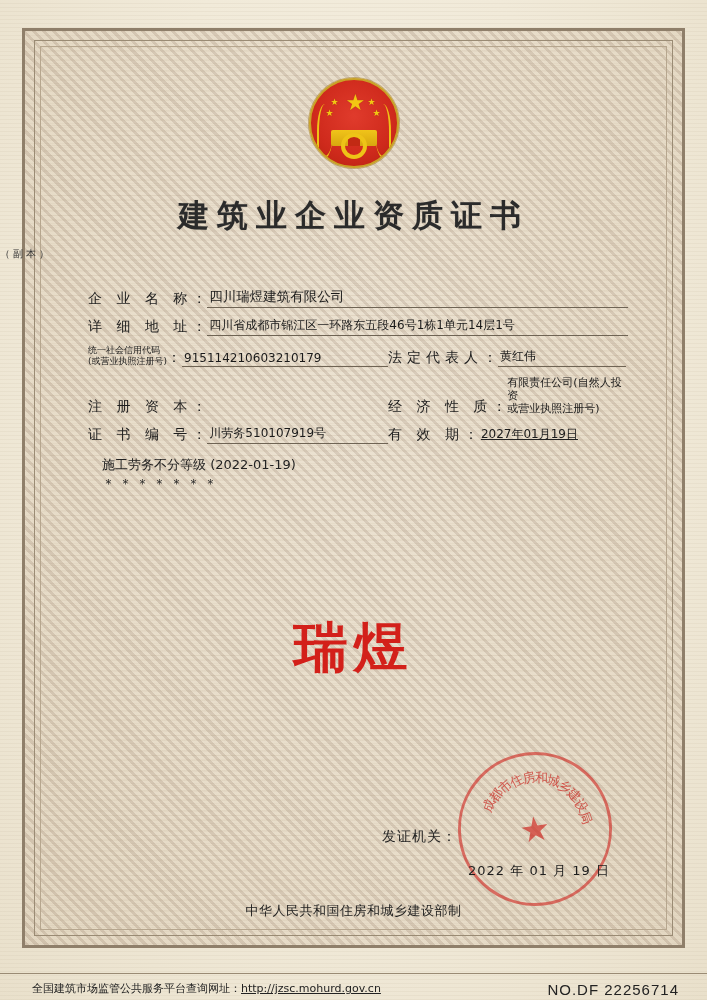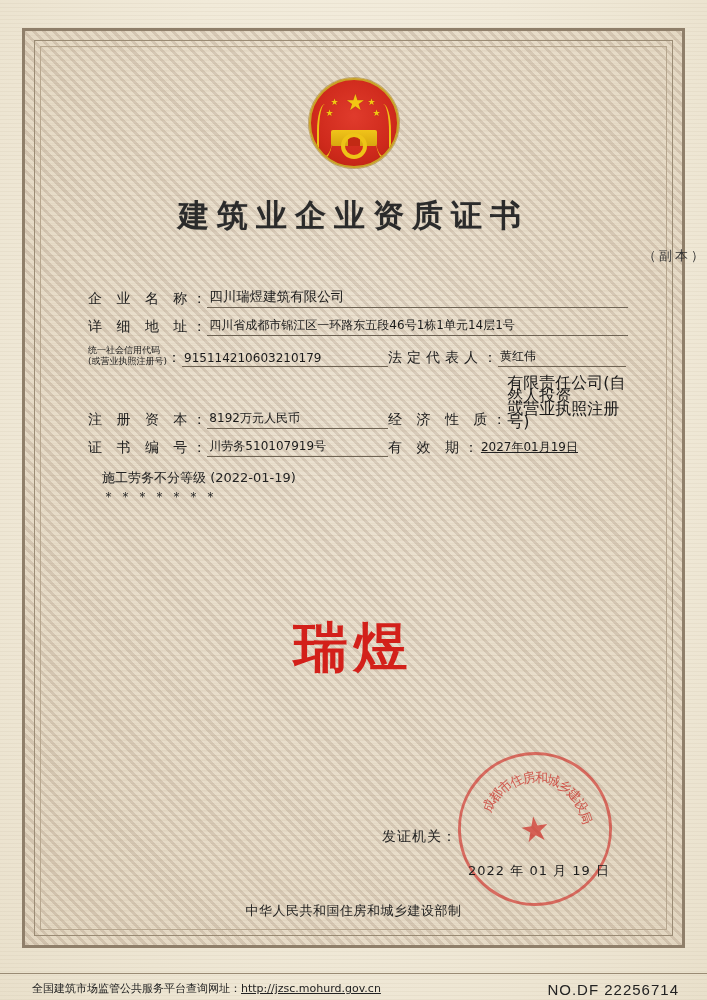--- a/index.html
+++ b/index.html
@@ -148,23 +148,23 @@
     font-size: 31px;
     letter-spacing: 8px;
     font-weight: bold;
     color: #2b2b2b;
     text-shadow: 0 0 1px rgba(0,0,0,0.25);
   }
   .title-sub {
     position: absolute;
     left: 0; right: 0;
     top: 247px;
-    text-align: right;
-    font-family: "DejaVu Sans", sans-serif;
-    font-size: 13px;
+    text-align: left;
+    font-family: "DejaVu Sans", sans-serif;
+    font-size: 10px;
     letter-spacing: 3px;
     color: #333;
   }
 
   
   .fields {
     position: absolute;
     left: 88px;
     top: 288px;
     width: 540px;
@@ -199,21 +199,21 @@
     letter-spacing: 0px;
     padding-left: 2px;
     white-space: nowrap;
   }
   .value-sm { font-size: 12px; }
   .col-left { width: 300px; display: flex; align-items: flex-end; }
   .col-right { width: 238px; display: flex; align-items: flex-end; }
   .u-grow { flex: 1; border-bottom: 1px solid #6f6454; padding-bottom: 1px; min-height: 17px; display: flex; align-items: flex-end; }
 
   .two-line-value {
-    font-size: 16px;
+    font-size: 11px;
     line-height: 13px;
     color: #1a1a1a;
     white-space: normal;
   }
 
   .qual-block {
     margin-top: 6px;
   }
   .qual-title {
     font-size: 13.5px;
@@ -398,23 +398,20 @@
         <div class="u-grow">
           <span class="value value-sm">黄红伟</span>
         </div>
       </div>
     </div>
 
     <div class="row">
       <div class="col-left">
         <div class="label">注 册 资 本</div>
         <div class="colon">：</div>
-        <div class="u-grow">
-          <span class="value value-sm">8192万元人民币</span>
-        </div>
       </div>
       <div class="col-right">
         <div class="label">经 济 性 质</div>
         <div class="colon">：</div>
         <div class="u-grow" style="border-bottom:none;">
           <span style="display:flex; flex-direction:column;">
             <span class="two-line-value">有限责任公司(自然人投资</span>
             <span class="two-line-value">或营业执照注册号)</span>
           </span>
         </div>

